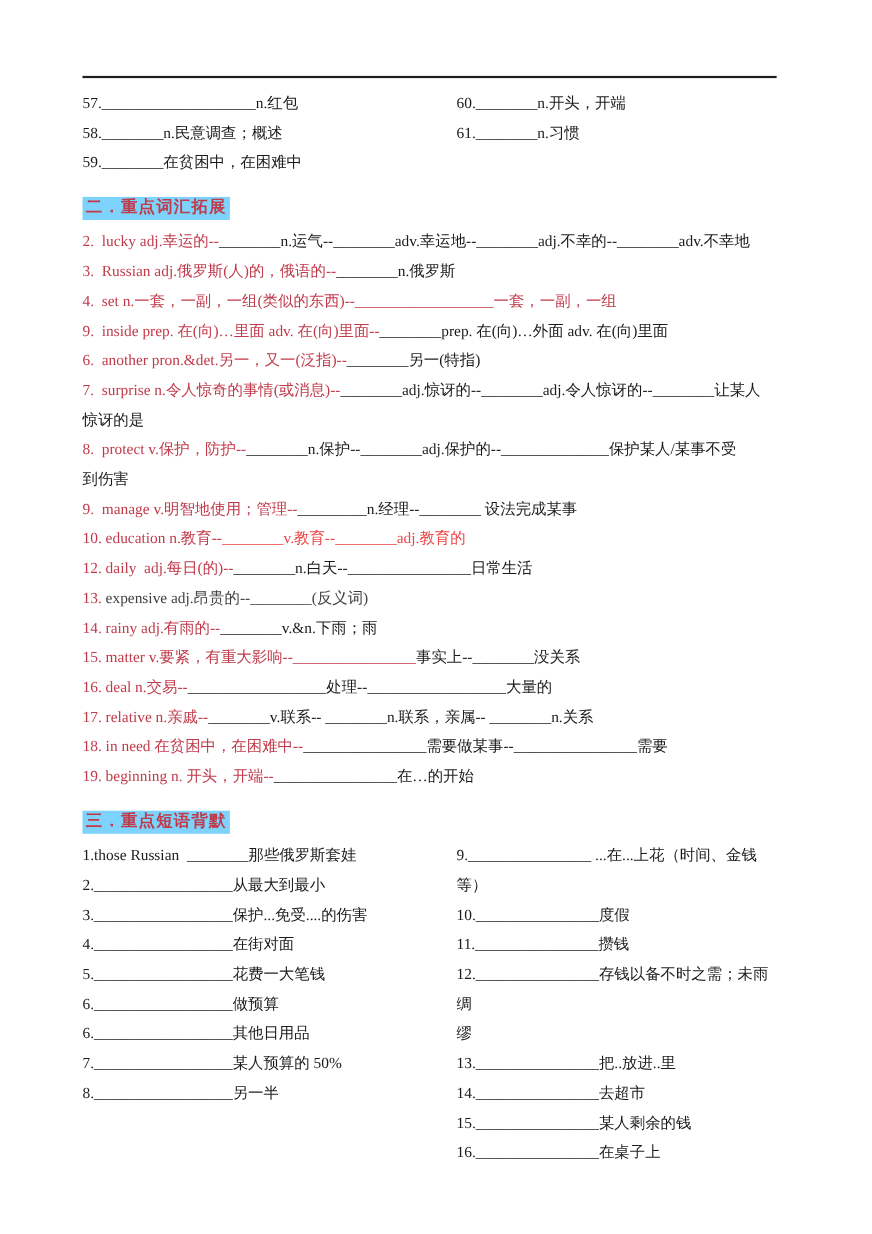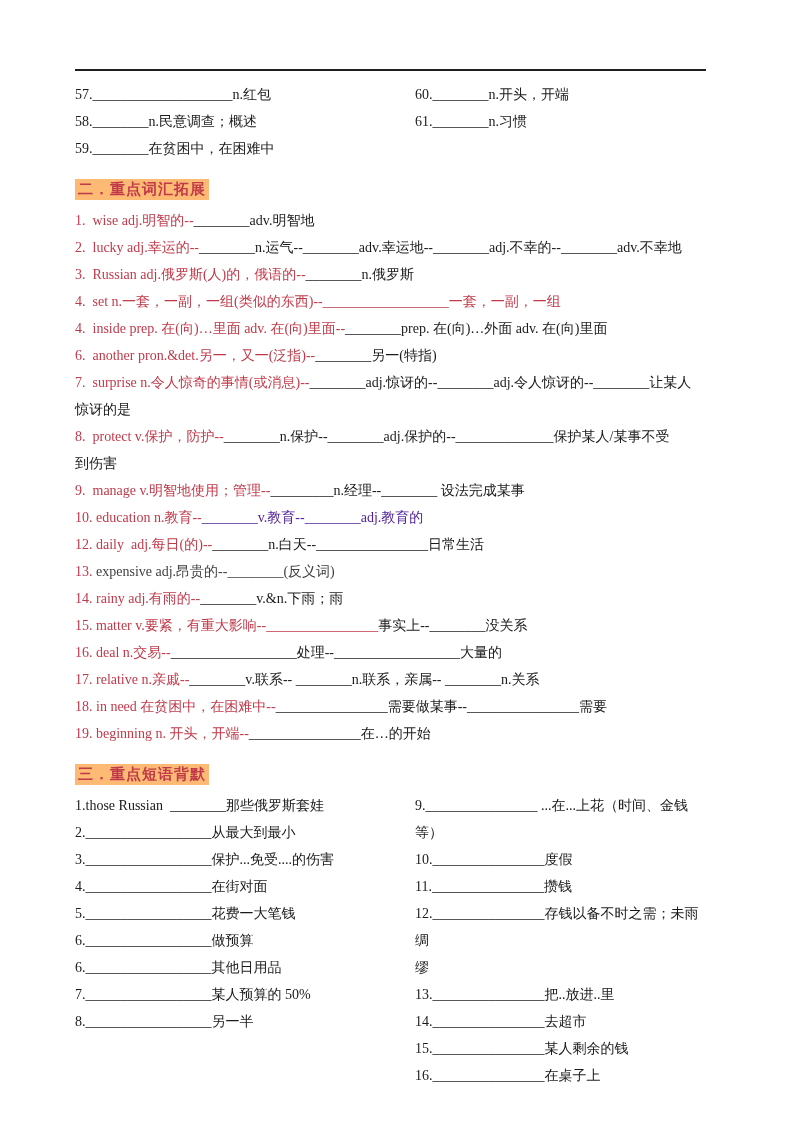--- a/index.html
+++ b/index.html
@@ -9,21 +9,21 @@
     font-family:"Liberation Serif","DejaVu Serif",serif;
     font-size:14px;color:#1a1a1a;
   }
   .rule{border-top:2px solid #1f1f1f;margin:0 0 10px 0;}
   .line,.item{white-space:pre-wrap;line-height:27px;}
   .cols{display:flex;align-items:flex-start;}
   .col-l{width:340px;flex:0 0 340px;}
   .col-r{flex:1;min-width:0;}
   .sec-header{margin:17px 0 7px 0;line-height:21px;}
   .hl{
-    display:inline-block;background:#fdba74;color:#c03a4a;
+    display:inline-block;background:#7dd3fc;color:#c03a4a;
     font-weight:bold;font-size:15px;padding:0 3px;letter-spacing:1px;
   }
   .seg{white-space:pre-wrap;}
   .phrases{margin-top:3px;}
 </style>
 </head>
 <body>
 
 <div class="page">
 
@@ -39,32 +39,31 @@
         <div class="line">60.________n.开头，开端</div>
         <div class="line">61.________n.习惯</div>
       </div>
   </div>
 
   <div class="sec-header">
     <span class="hl">二．重点词汇拓展</span>
   </div>
 
   <div id="sec2-items">
-      <div class="item"><span class="seg" style="color: rgb(192, 58, 74);">1.  wise adj.明智的--</span><span class="seg" style="color: rgb(26, 26, 26);">________adv.明智地</span></div>
       <div class="item"><span class="seg" style="color: rgb(192, 58, 74);">2.  lucky adj.幸运的--</span><span class="seg" style="color: rgb(26, 26, 26);">________n.运气--________adv.幸运地--________adj.不幸的--________adv.不幸地</span></div>
       <div class="item"><span class="seg" style="color: rgb(192, 58, 74);">3.  Russian adj.俄罗斯(人)的，俄语的--</span><span class="seg" style="color: rgb(26, 26, 26); text-align: right;">________n.俄罗斯</span></div>
       <div class="item"><span class="seg" style="color: rgb(192, 58, 74);">4.  set n.一套，一副，一组(类似的东西)--__________________一套，一副，一组</span></div>
-      <div class="item"><span class="seg" style="color: rgb(192, 58, 74);">4.  inside prep. 在(向)…里面 adv. 在(向)里面--</span><span class="seg" style="color: rgb(26, 26, 26);">________prep. 在(向)…外面 adv. 在(向)里面</span></div>
+      <div class="item"><span class="seg" style="color: rgb(192, 58, 74);">9.  inside prep. 在(向)…里面 adv. 在(向)里面--</span><span class="seg" style="color: rgb(26, 26, 26);">________prep. 在(向)…外面 adv. 在(向)里面</span></div>
       <div class="item"><span class="seg" style="color: rgb(192, 58, 74);">6.  another pron.&amp;det.另一，又一(泛指)--</span><span class="seg" style="color: rgb(26, 26, 26);">________另一(特指)</span></div>
       <div class="item"><span class="seg" style="color: rgb(192, 58, 74);">7.  surprise n.令人惊奇的事情(或消息)--</span><span class="seg" style="color: rgb(26, 26, 26);">________adj.惊讶的--________adj.令人惊讶的--________让某人
 惊讶的是</span></div>
       <div class="item"><span class="seg" style="color: rgb(192, 58, 74);">8.  protect v.保护，防护--</span><span class="seg" style="color: rgb(26, 26, 26);">________n.保护--________adj.保护的--______________保护某人/某事不受
 到伤害</span></div>
       <div class="item"><span class="seg" style="color: rgb(192, 58, 74);">9.  manage v.明智地使用；管理--</span><span class="seg" style="color: rgb(26, 26, 26);">_________n.经理--________ 设法完成某事</span></div>
-      <div class="item"><span class="seg" style="color: rgb(192, 58, 74);">10. education n.教育--</span><span class="seg" style="color: #4c1d95;">________v.教育--________adj.教育的</span></div>
+      <div class="item"><span class="seg" style="color: rgb(192, 58, 74);">10. education n.教育--</span><span class="seg" style="color: #ef4444;">________v.教育--________adj.教育的</span></div>
       <div class="item"><span class="seg" style="color: rgb(192, 58, 74);">12. daily  adj.每日(的)--</span><span class="seg" style="color: rgb(26, 26, 26);">________n.白天--________________日常生活</span></div>
       <div class="item"><span class="seg" style="color: rgb(192, 58, 74);">13.</span><span class="seg" style="color: #404040;"> expensive adj.昂贵的--________(反义词)</span></div>
       <div class="item"><span class="seg" style="color: rgb(192, 58, 74);">14. rainy adj.有雨的--</span><span class="seg" style="color: rgb(26, 26, 26);">________v.&amp;n.下雨；雨</span></div>
       <div class="item"><span class="seg" style="color: rgb(192, 58, 74);">15. matter v.要紧，有重大影响--________________</span><span class="seg" style="color: rgb(26, 26, 26);">事实上--________没关系</span></div>
       <div class="item"><span class="seg" style="color: rgb(192, 58, 74);">16. deal n.交易--</span><span class="seg" style="color: rgb(26, 26, 26);">__________________处理--__________________大量的</span></div>
       <div class="item"><span class="seg" style="color: rgb(192, 58, 74);">17. relative n.亲戚--</span><span class="seg" style="color: rgb(26, 26, 26);">________v.联系-- ________n.联系，亲属-- ________n.关系</span></div>
       <div class="item"><span class="seg" style="color: rgb(192, 58, 74);">18. in need 在贫困中，在困难中--</span><span class="seg" style="color: rgb(26, 26, 26);">________________需要做某事--________________需要</span></div>
       <div class="item"><span class="seg" style="color: rgb(192, 58, 74);">19. beginning n. 开头，开端--</span><span class="seg" style="color: rgb(26, 26, 26);">________________在…的开始</span></div>
     </div>
 

